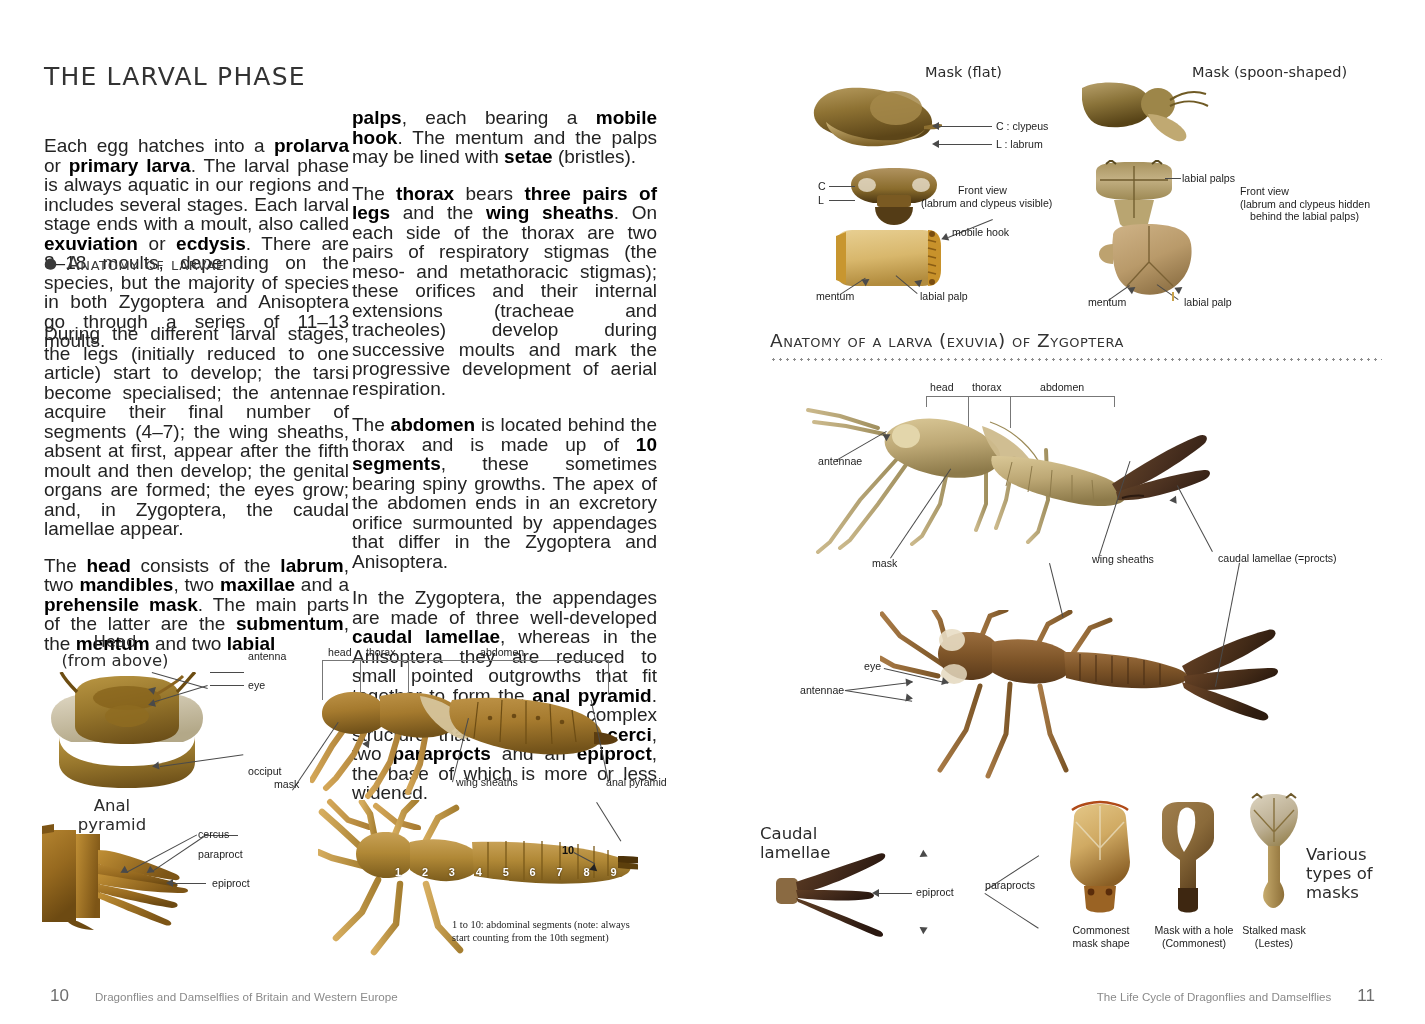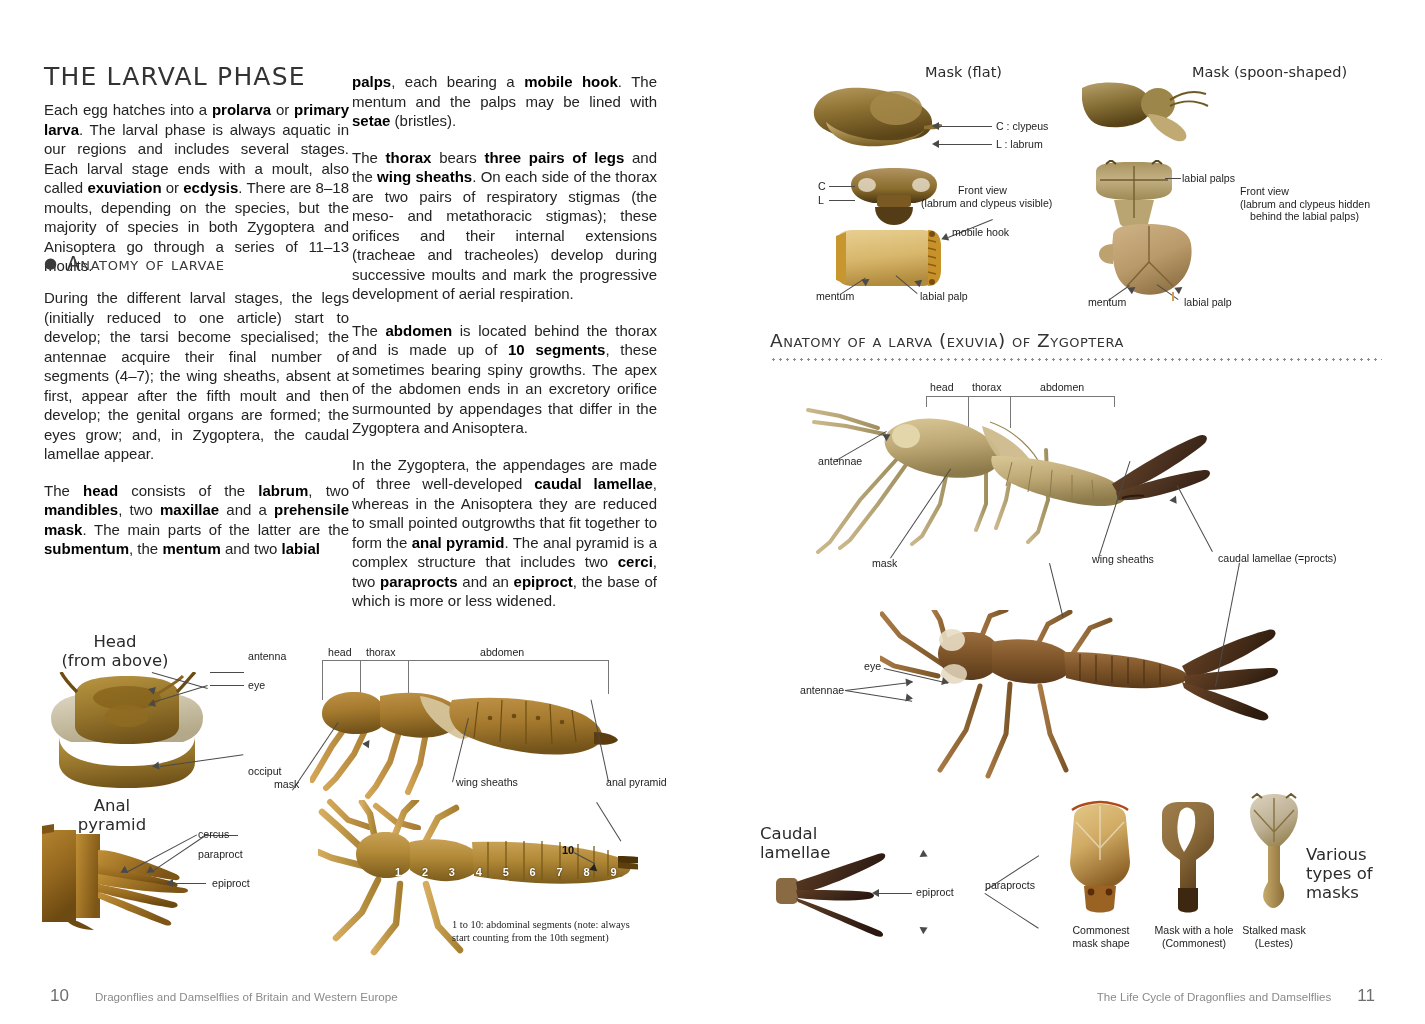--- a/index.html
+++ b/index.html
@@ -3,21 +3,21 @@
 <meta charset="utf-8">
 <style>
   html,body{margin:0;padding:0;background:#ffffff;}
   body{
     width:1425px;height:1024px;position:relative;overflow:hidden;
     font-family:"Liberation Sans", sans-serif;color:#1a1a1a;
   }
   .page{position:absolute;inset:0;background:#fff;}
 
   
-  .col{position:absolute;width:305px;font-size:15px;line-height:19.5px;text-align:justify;color:#232323;}
+  .col{position:absolute;width:305px;font-size:19px;line-height:19.5px;text-align:justify;color:#232323;margin-top:36px;}
   #col-left{left:44px;top:100px;}
   #col-right{left:352px;top:72px;}
   .col p{margin:0 0 17px 0;}
   .col b{font-weight:bold;color:#000;}
 
   h1.title{
     position:absolute;left:44px;top:62px;margin:0;
     font-size:25px;font-weight:400;letter-spacing:1.2px;
     font-family:"DejaVu Sans","Liberation Sans",sans-serif;color:#333;
   }

